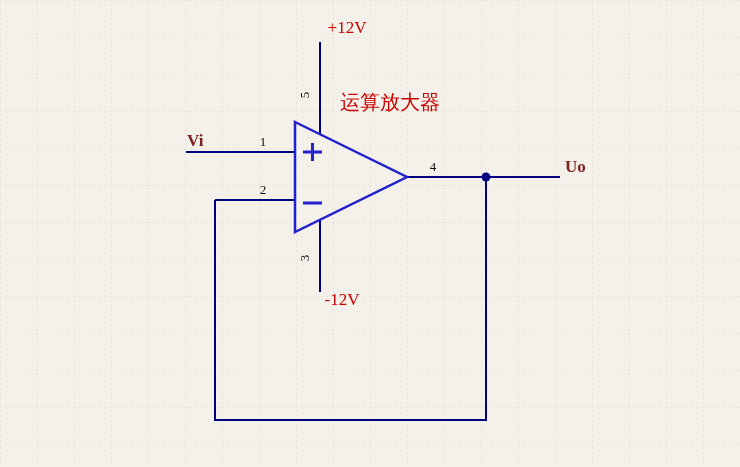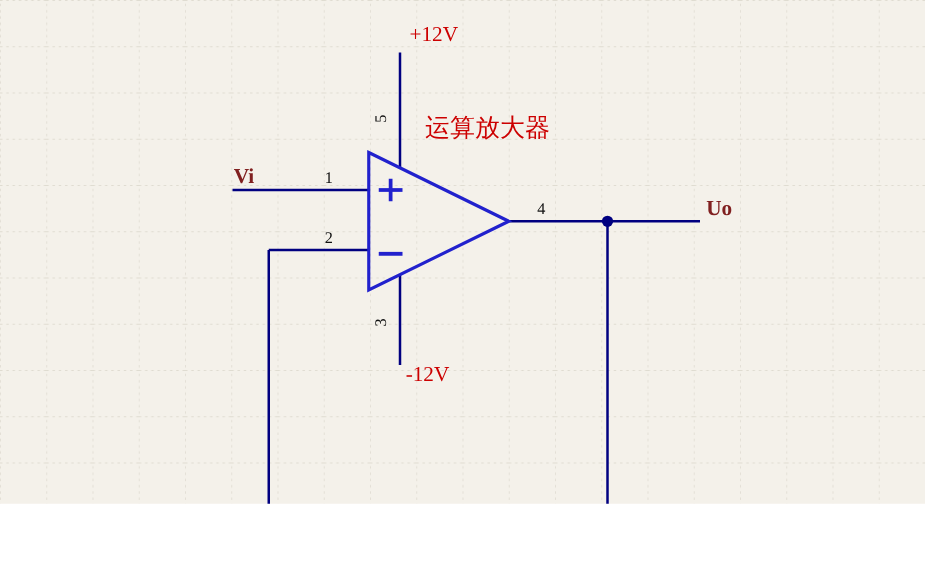--- a/index.html
+++ b/index.html
@@ -7,21 +7,21 @@
     --grid:#D9D5C9;
     --wire:#000080;
     --symbol:#2121CD;
     --power_text:#CC0000;
     --signal_text:#802020;
     --pin_text:#111111;
   }
   html,body{margin:0;padding:0;background:#ffffff;}
   .canvas{
     position:relative;
-    width:740px;height:403px;
+    width:740px;height:467px;
     overflow:hidden;
   }
   svg{display:block;}
   .bg-rect{fill:var(--background);}
   .grid-line{stroke:var(--grid);stroke-width:1;stroke-dasharray:2 3;fill:none;}
   .wire{stroke:var(--wire);stroke-width:2;fill:none;}
   .symbol{stroke:var(--symbol);stroke-width:2.5;fill:none;}
   .sign{stroke:var(--symbol);stroke-width:3;fill:none;stroke-linecap:butt;}
   .junction{fill:var(--wire);stroke:none;}
   .power-label{

